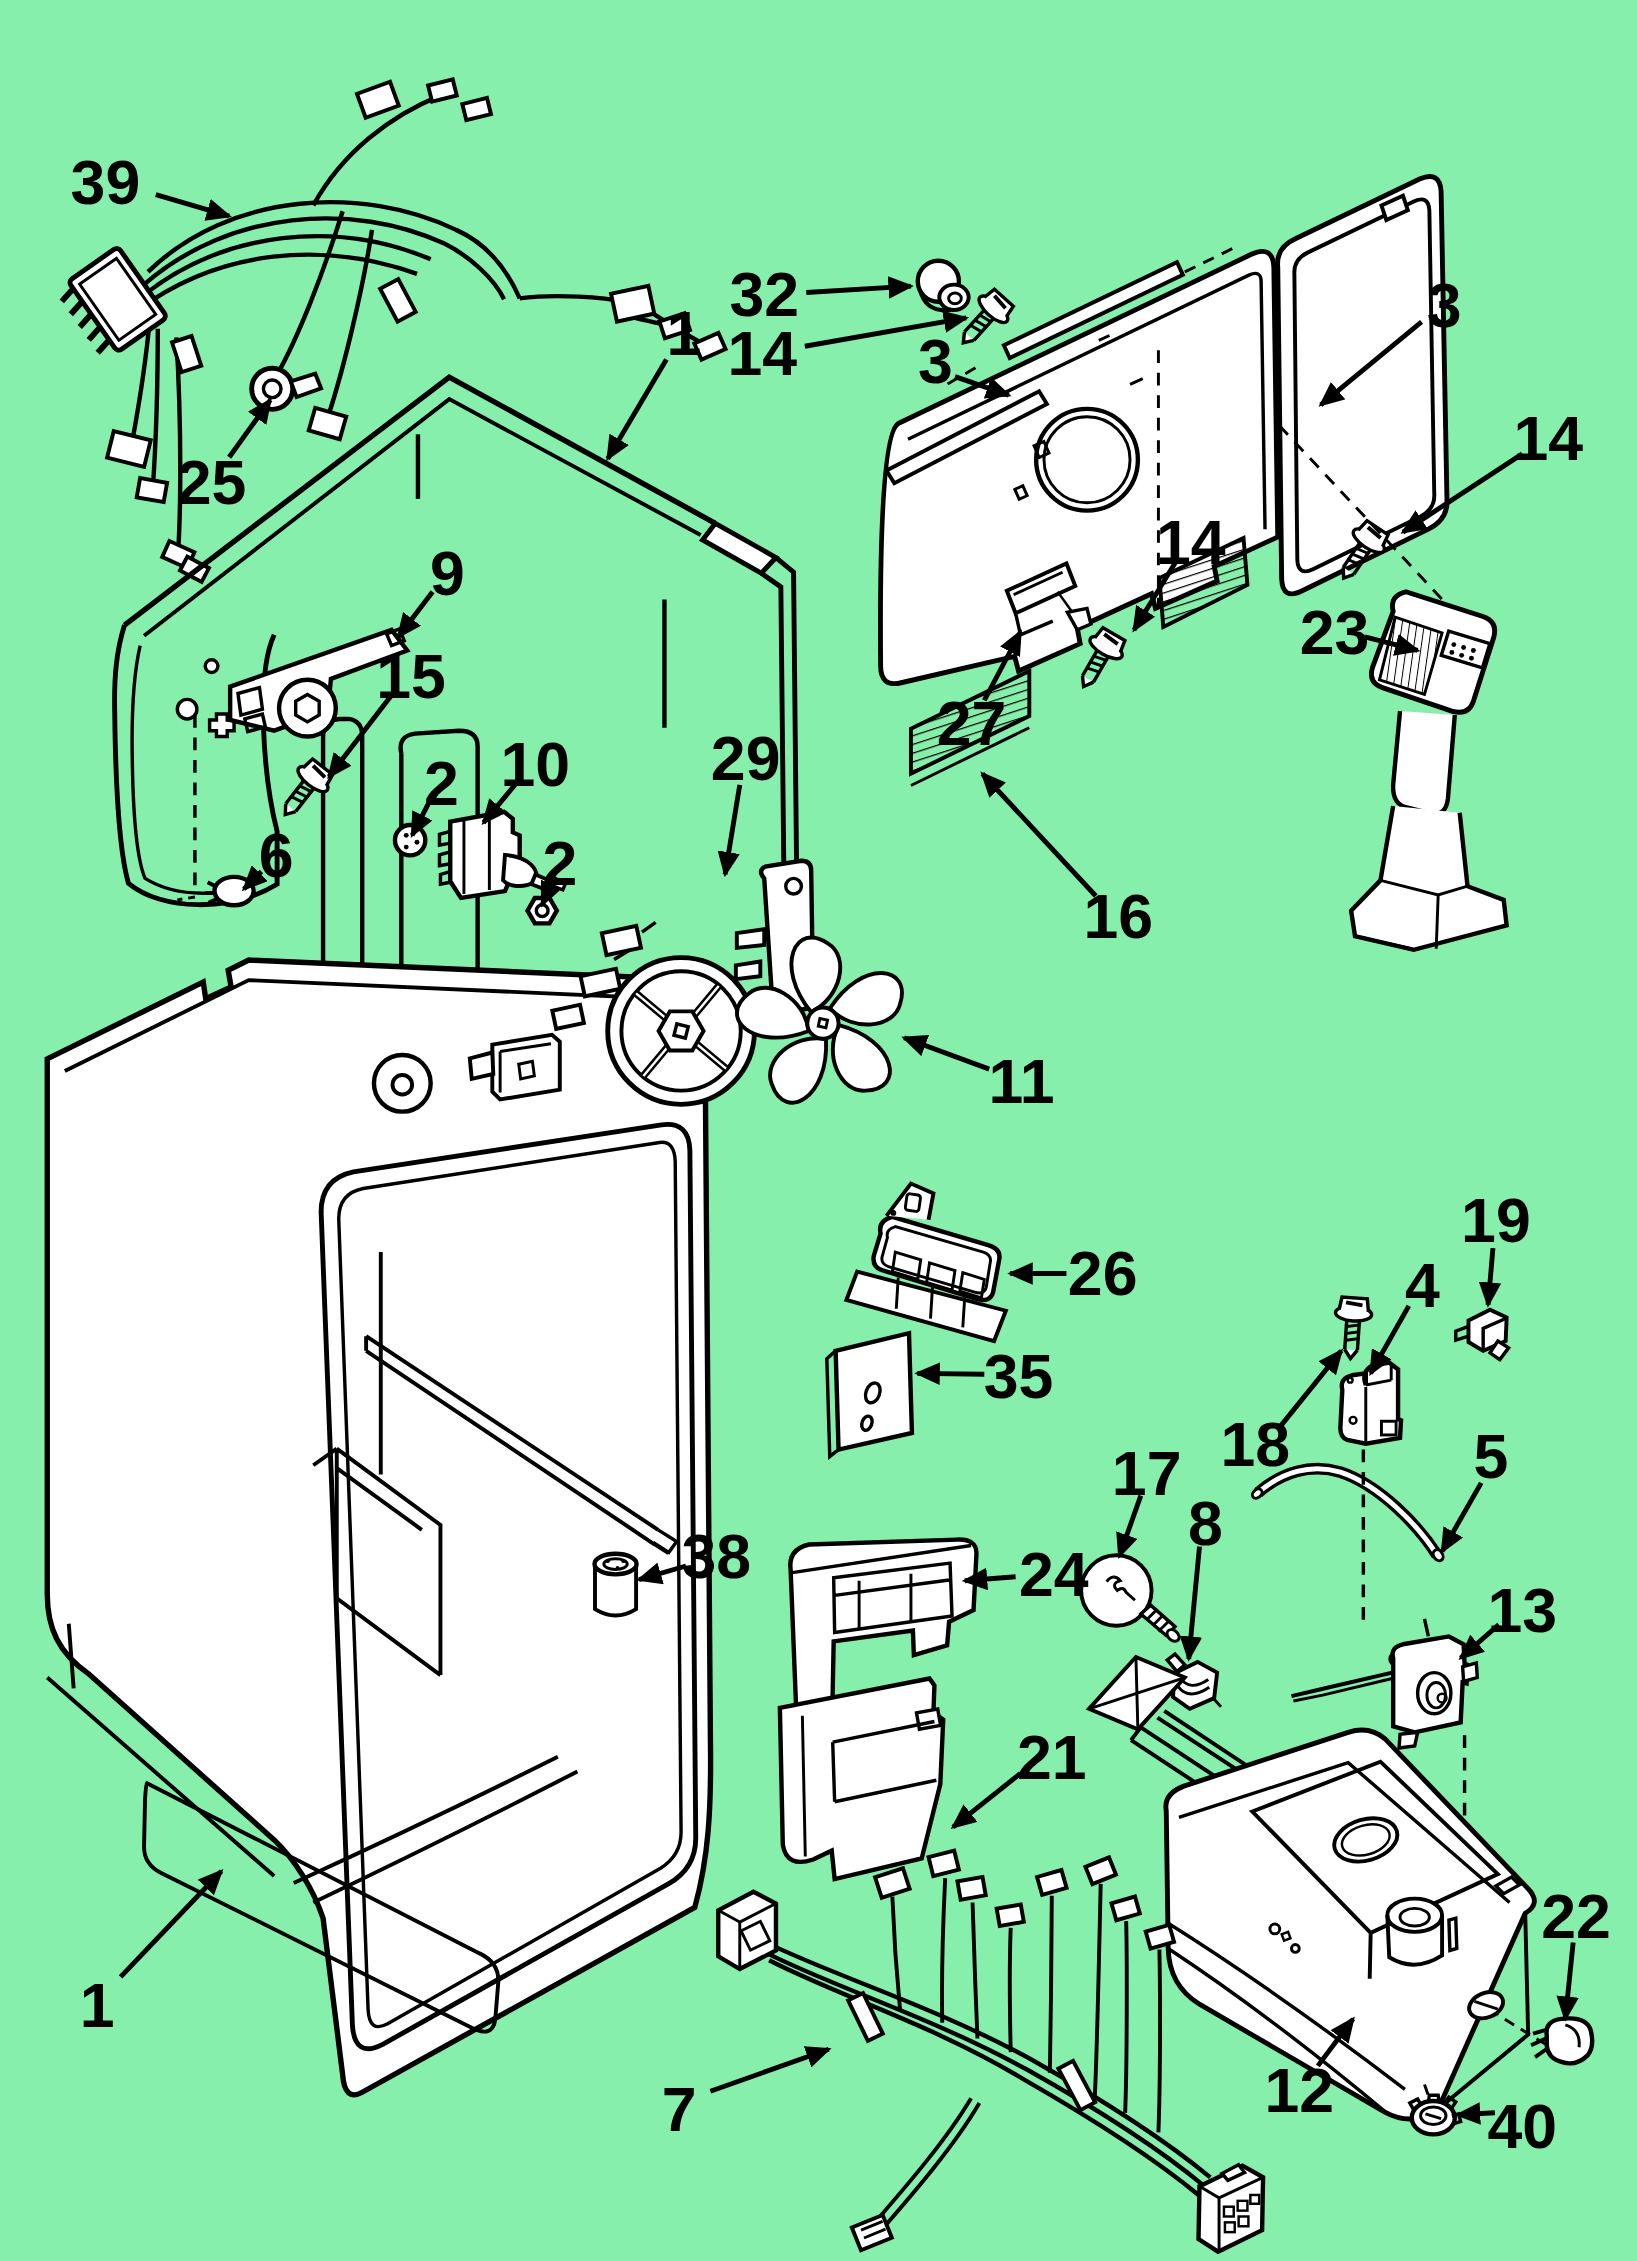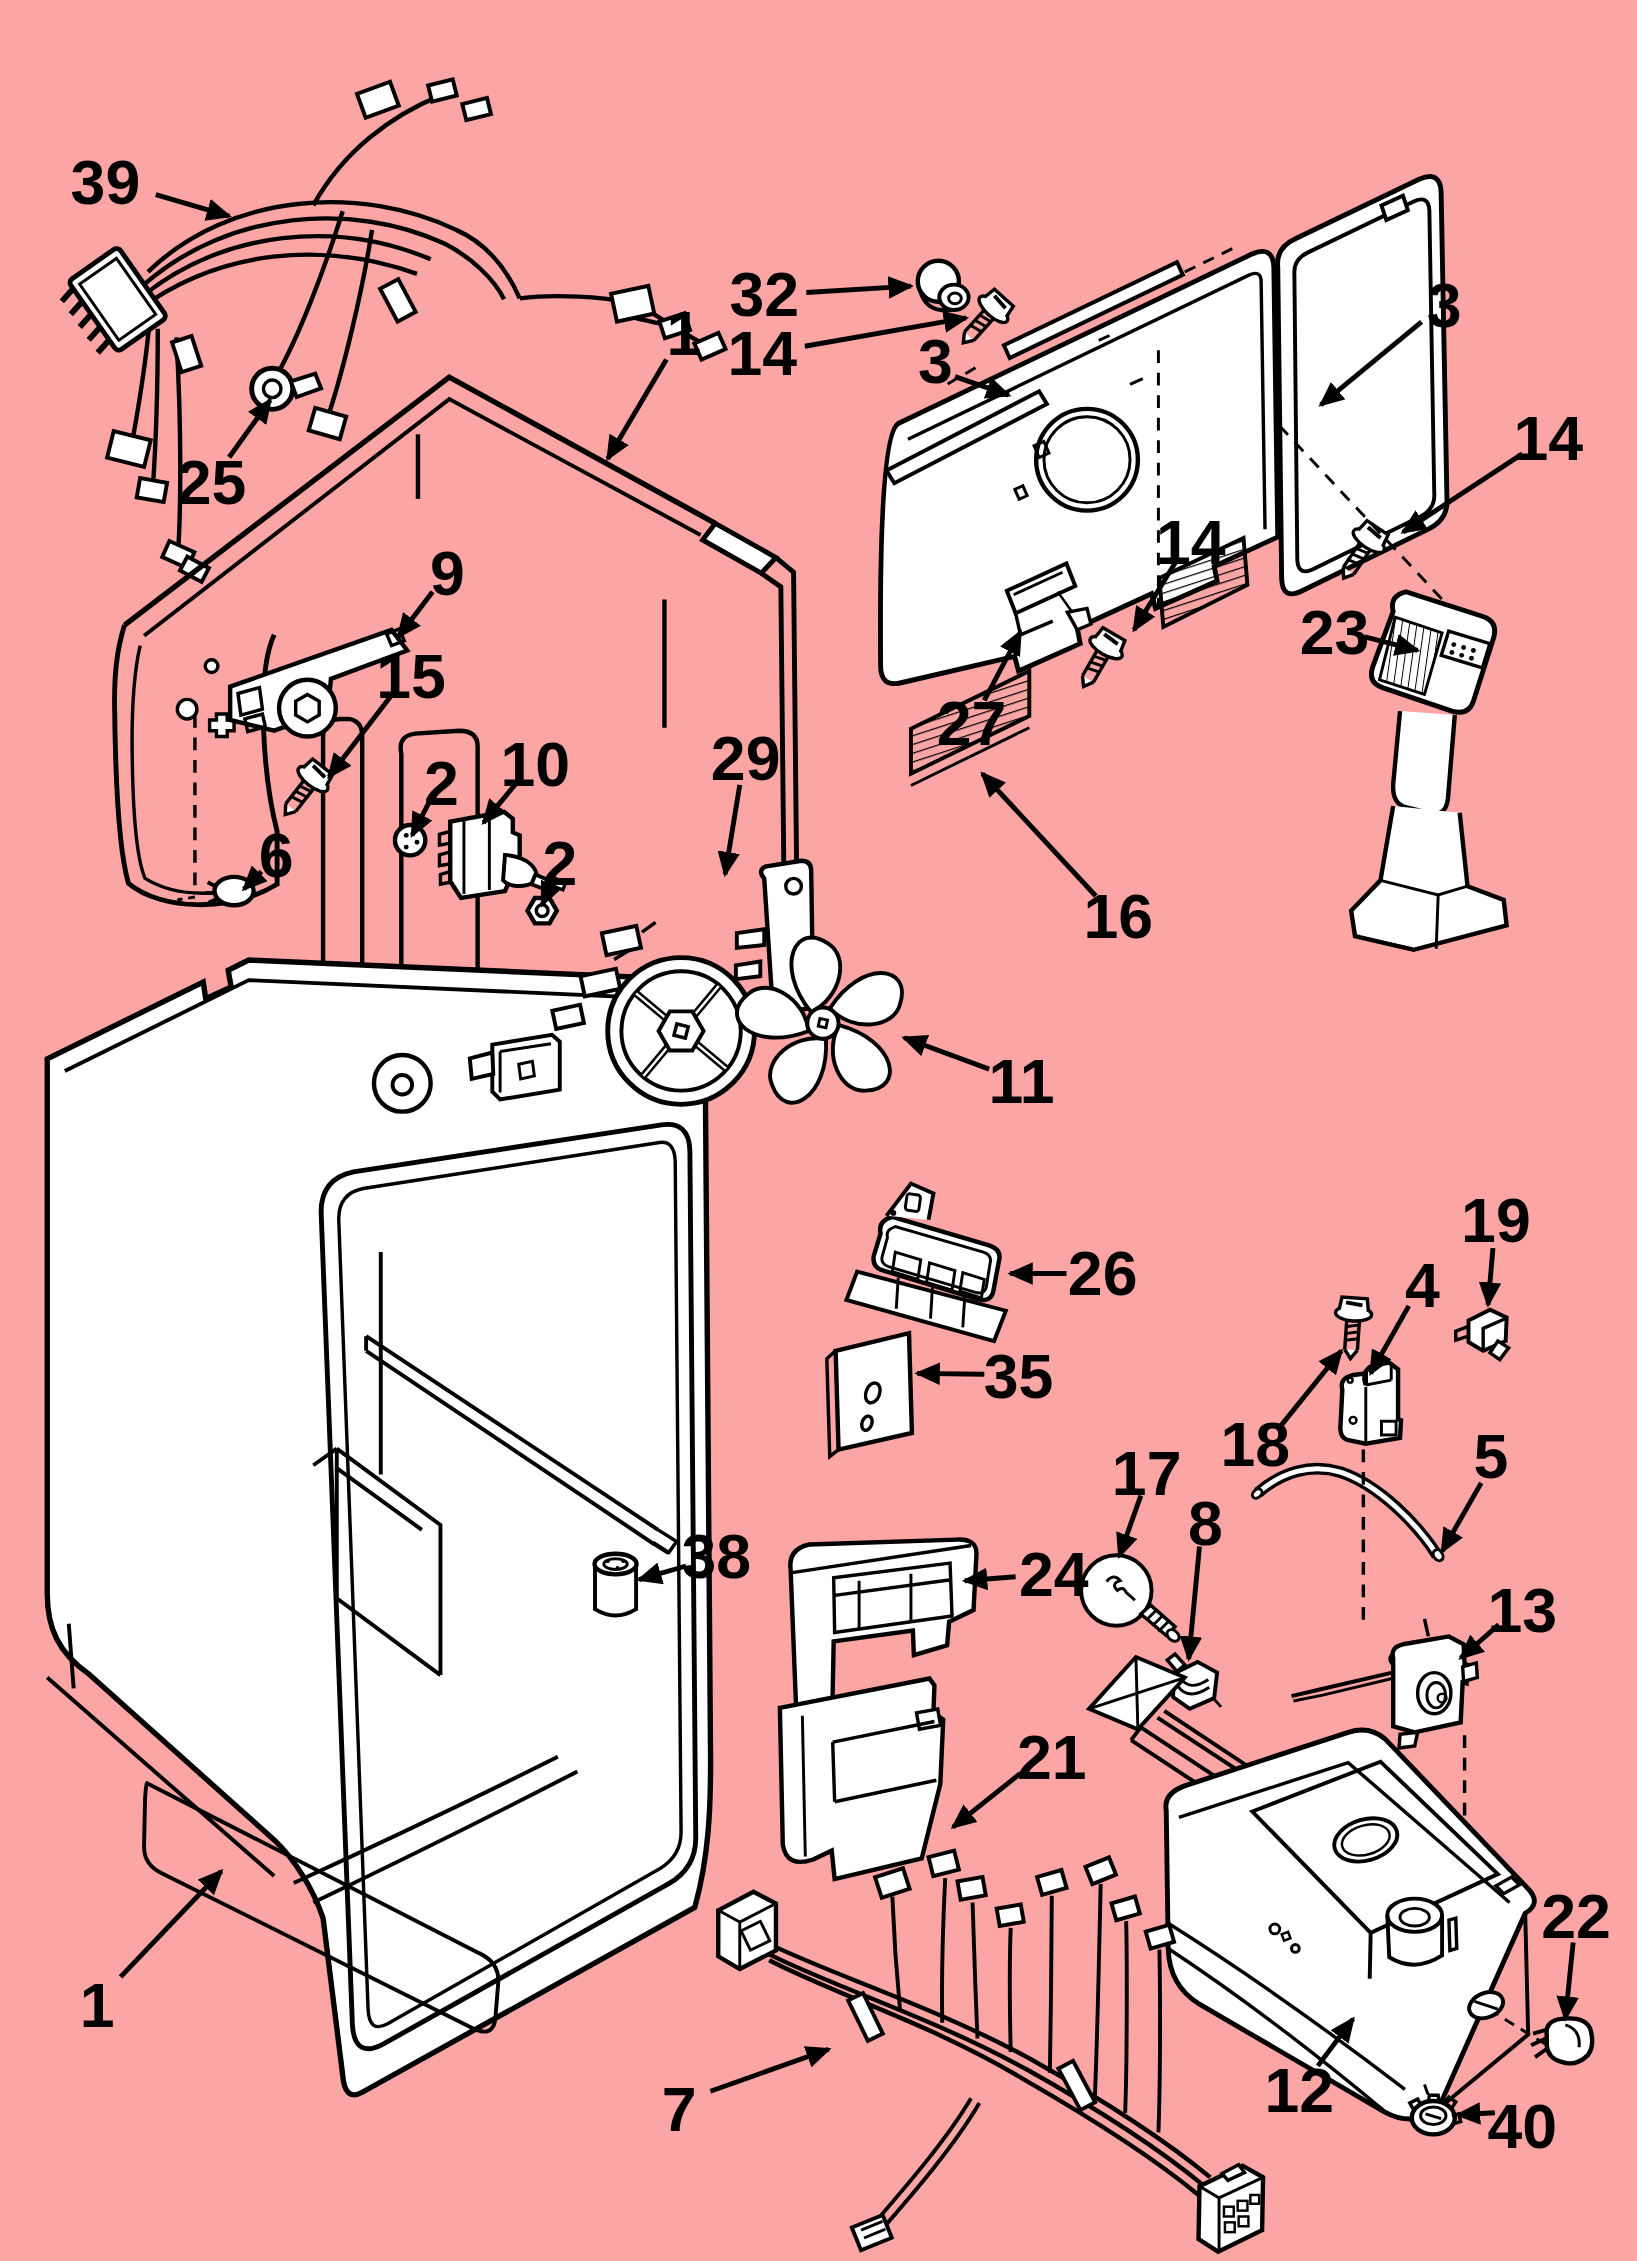--- a/index.html
+++ b/index.html
@@ -1,16 +1,16 @@
 <!DOCTYPE html>
 <html style="font-size:7.8px"><head>
 <meta charset="utf-8">
 <style>
   html,body{margin:0;padding:0;background:#ffffff;}
-  .page{width:1638px;height:2261px;position:relative;background:#fca5a5;
+  .page{width:1638px;height:2261px;position:relative;background:#86efac;
         font-family:"Liberation Sans",sans-serif;overflow:hidden;}
   svg{display:block;}
   svg text{font-family:"Liberation Sans","DejaVu Sans",sans-serif;
            font-weight:bold;font-size:128px;fill:#000;}
   .ln{stroke:#000;fill:none;}
   .fw{fill:#fff;stroke:#000;}
 </style>
 </head>
 <body>
 

